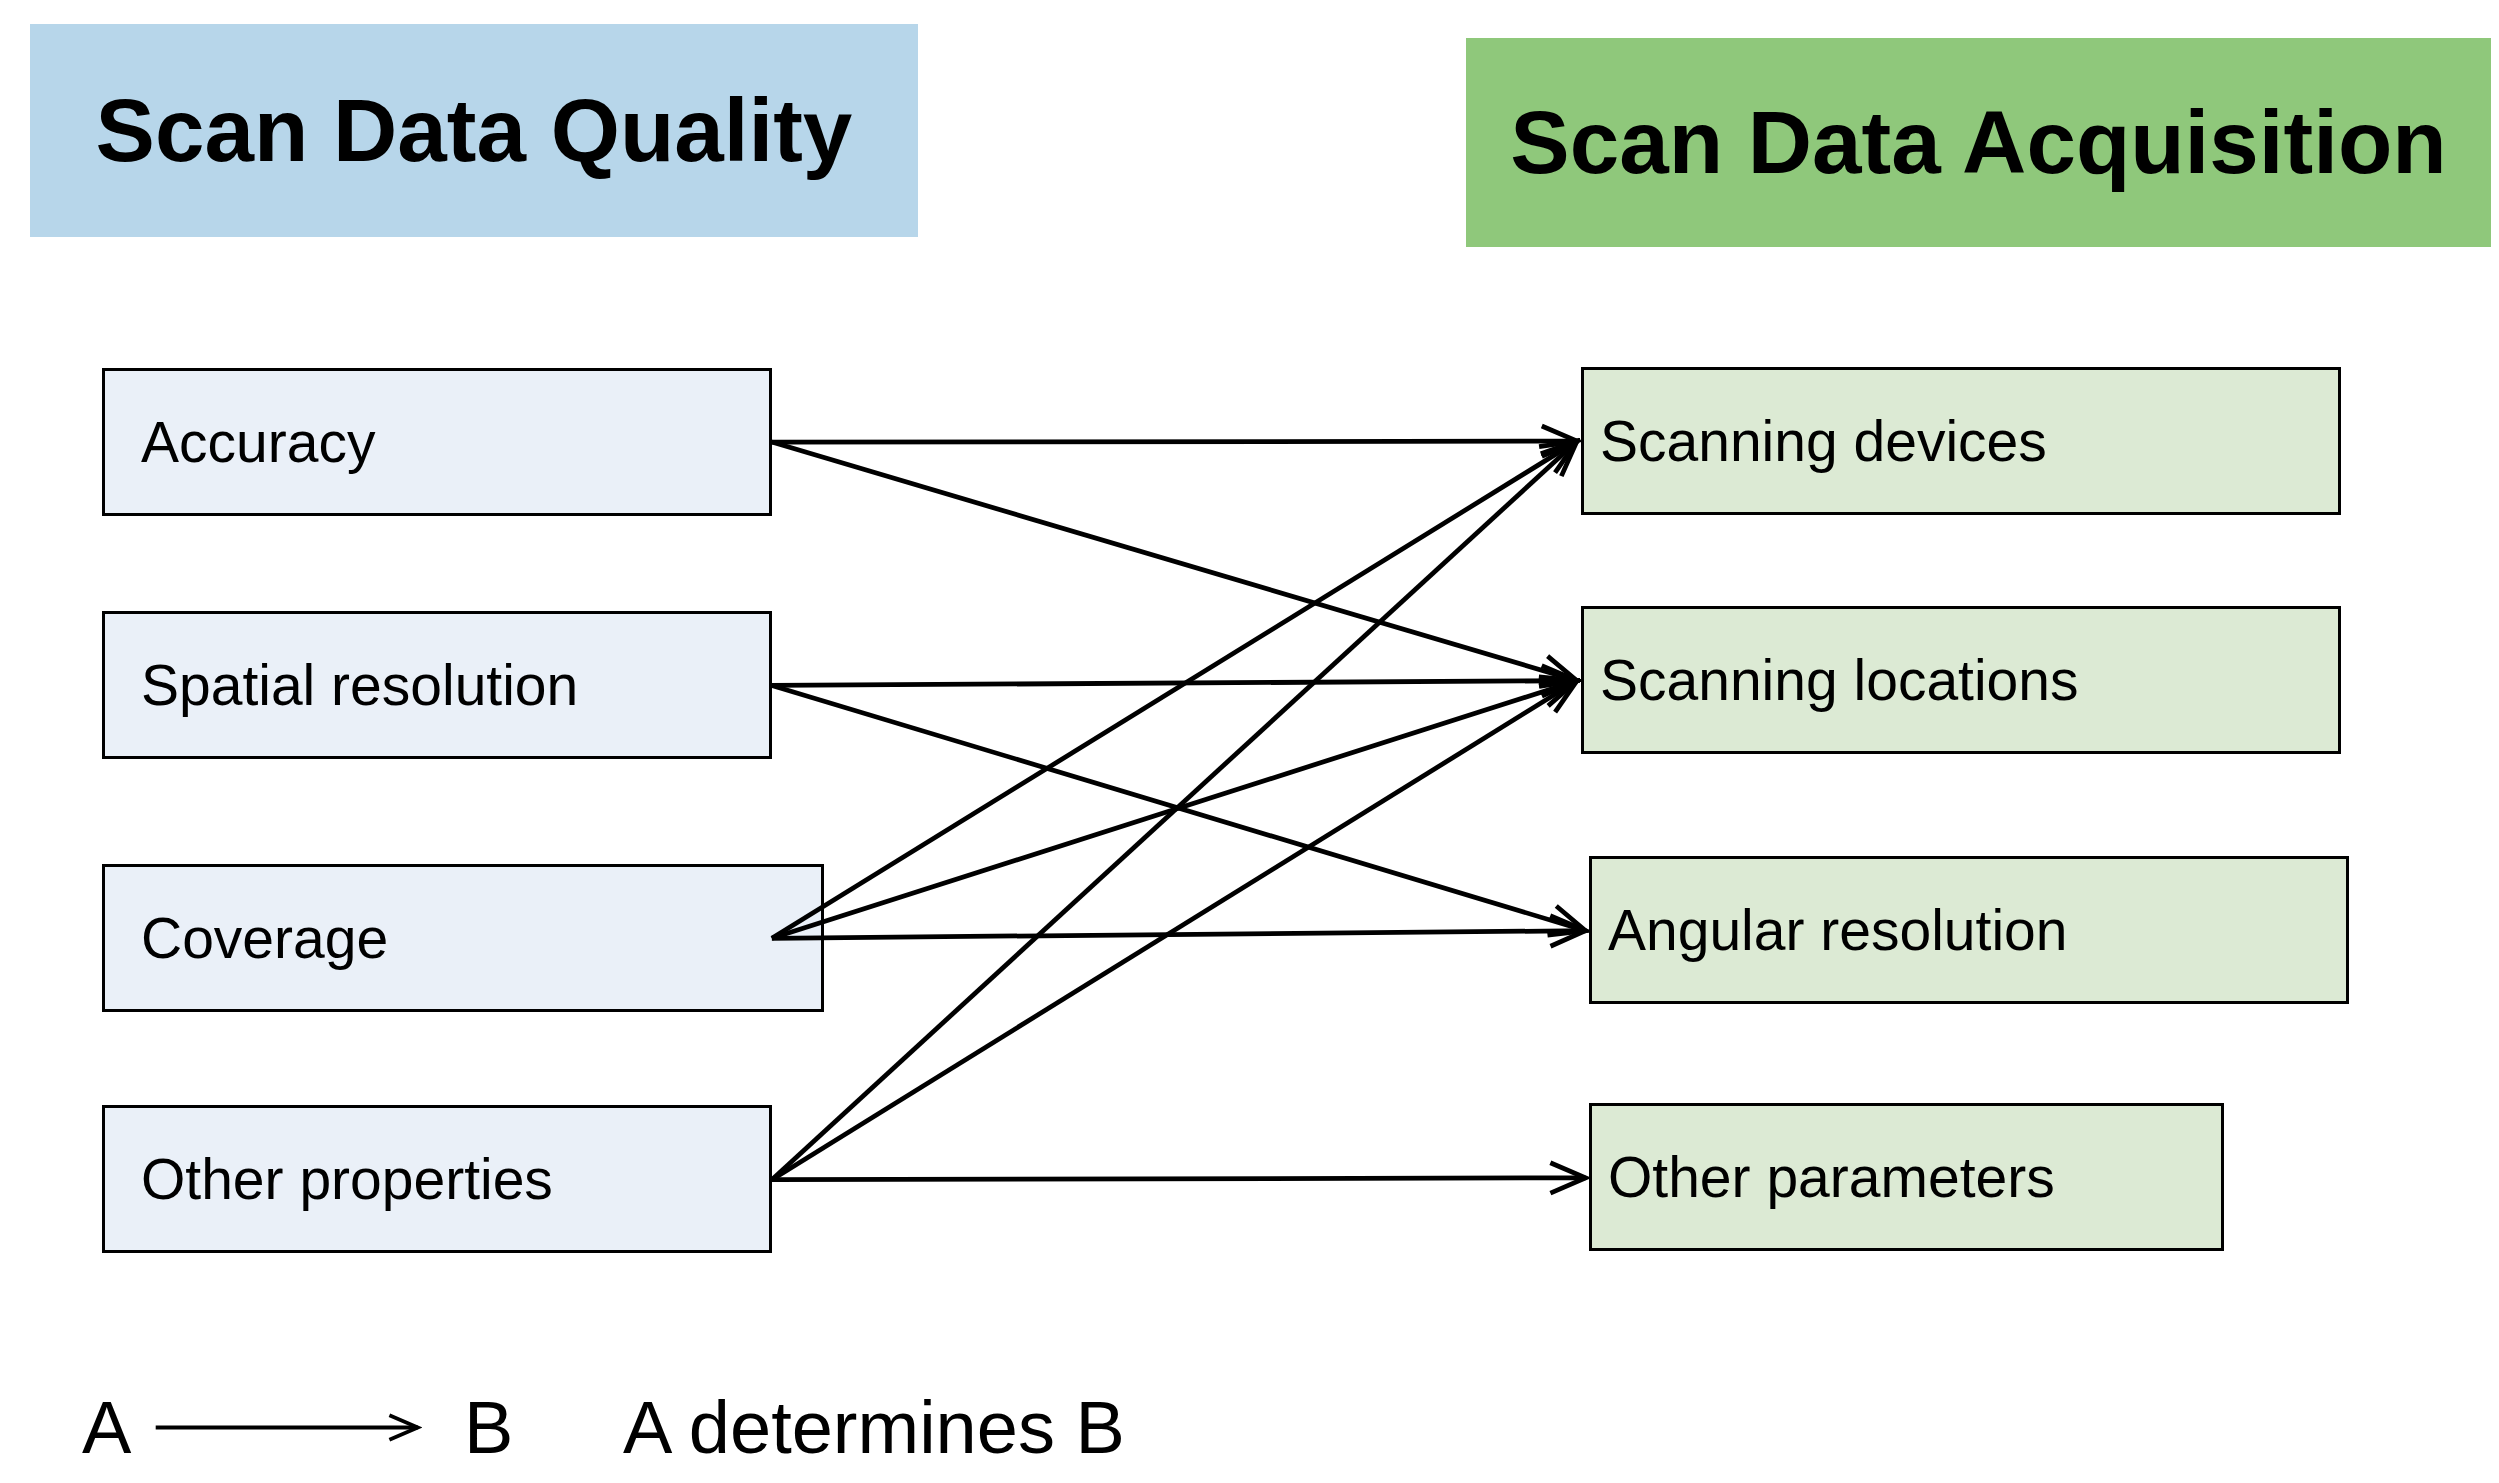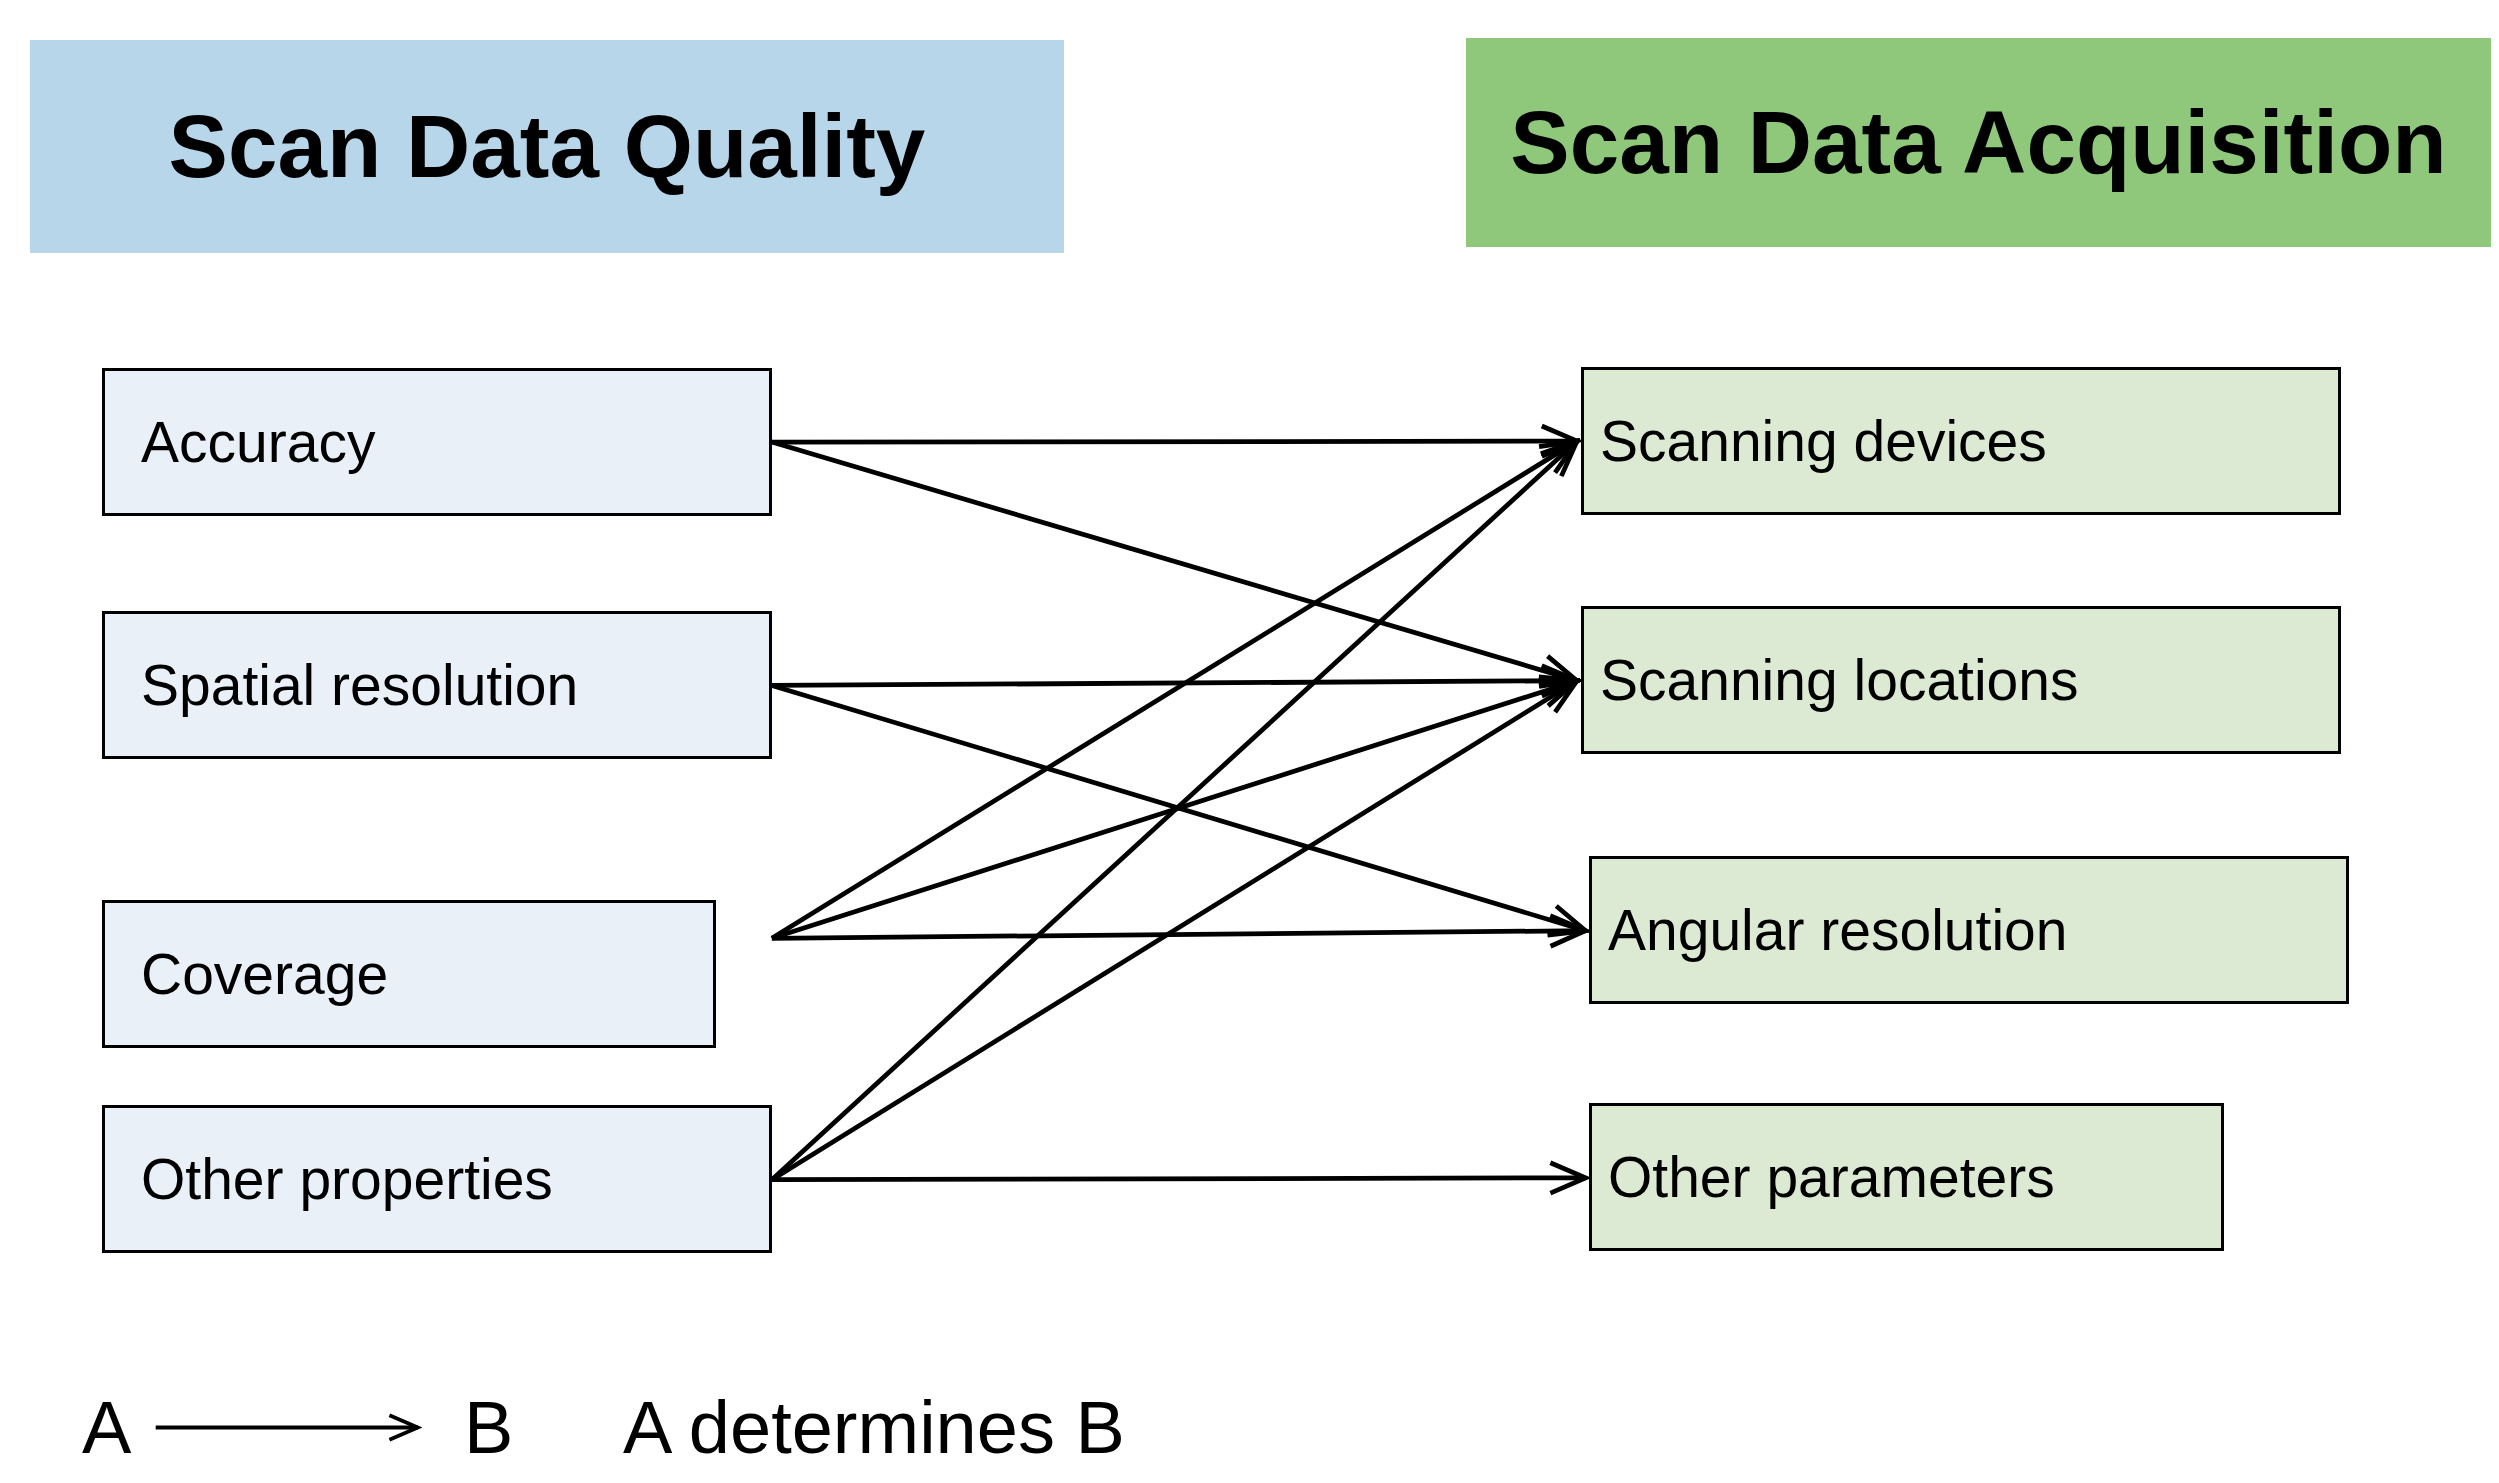--- a/index.html
+++ b/index.html
@@ -15,21 +15,21 @@
   .header {
     position: absolute;
     display: flex;
     align-items: center;
     justify-content: center;
     font-weight: bold;
     font-size: 89px;
     letter-spacing: 0px;
     color: #000000;
   }
-  #quality-header     { left: 30px;   top: 40px; width: 1034px;  height: 213px; background: #b7d6ea; }
+  #quality-header     { left: 30px;   top: 24px; width: 888px;  height: 213px; background: #b7d6ea; }
   #acquisition-header { left: 1466px; top: 38px; width: 1025px; height: 209px; background: #8fc87b; }
   .node {
     position: absolute;
     box-sizing: border-box;
     border: 3.8px solid #000000;
     display: flex;
     align-items: center;
     font-size: 57px;
     line-height: 1;
     white-space: nowrap;
@@ -61,21 +61,21 @@
 
 <div id="canvas" style="background: rgb(255, 255, 255);">
 
   <div class="header" id="quality-header" style="background: rgb(183, 214, 234);">Scan Data Quality</div>
 
   <div class="header" id="acquisition-header" style="background: rgb(143, 200, 123);">Scan Data Acquisition</div>
 
   <div id="node-layer">
       <div class="node node-left" style="left: 102px; top: 368px; width: 670px; height: 148px; background: rgb(234, 240, 248);">Accuracy</div>
       <div class="node node-left" style="left: 102px; top: 611px; width: 670px; height: 148px; background: rgb(234, 240, 248);">Spatial resolution</div>
-      <div class="node node-left" style="left: 102px; top: 900px; width: 614px; height: 148px; background: rgb(234, 240, 248);">Coverage</div>
+      <div class="node node-left" style="left: 102px; top: 864px; width: 722px; height: 148px; background: rgb(234, 240, 248);">Coverage</div>
       <div class="node node-left" style="left: 102px; top: 1105px; width: 670px; height: 148px; background: rgb(234, 240, 248);">Other properties</div>
       <div class="node node-right" style="left: 1581px; top: 367px; width: 760px; height: 148px; background: rgb(220, 234, 212);">Scanning devices</div>
       <div class="node node-right" style="left: 1581px; top: 606px; width: 760px; height: 148px; background: rgb(220, 234, 212); text-align: center;">Scanning locations</div>
       <div class="node node-right" style="left: 1589px; top: 856px; width: 760px; height: 148px; background: rgb(220, 234, 212);">Angular resolution</div>
       <div class="node node-right" style="left: 1589px; top: 1103px; width: 635px; height: 148px; background: rgb(220, 234, 212);">Other parameters</div>
     </div>
 
   <svg id="edge-layer" viewBox="0 0 2630 1561" xmlns="http://www.w3.org/2000/svg">
     <defs>
       <marker id="arrowhead" markerUnits="userSpaceOnUse" markerWidth="44" markerHeight="40" refX="40" refY="20" orient="auto">

